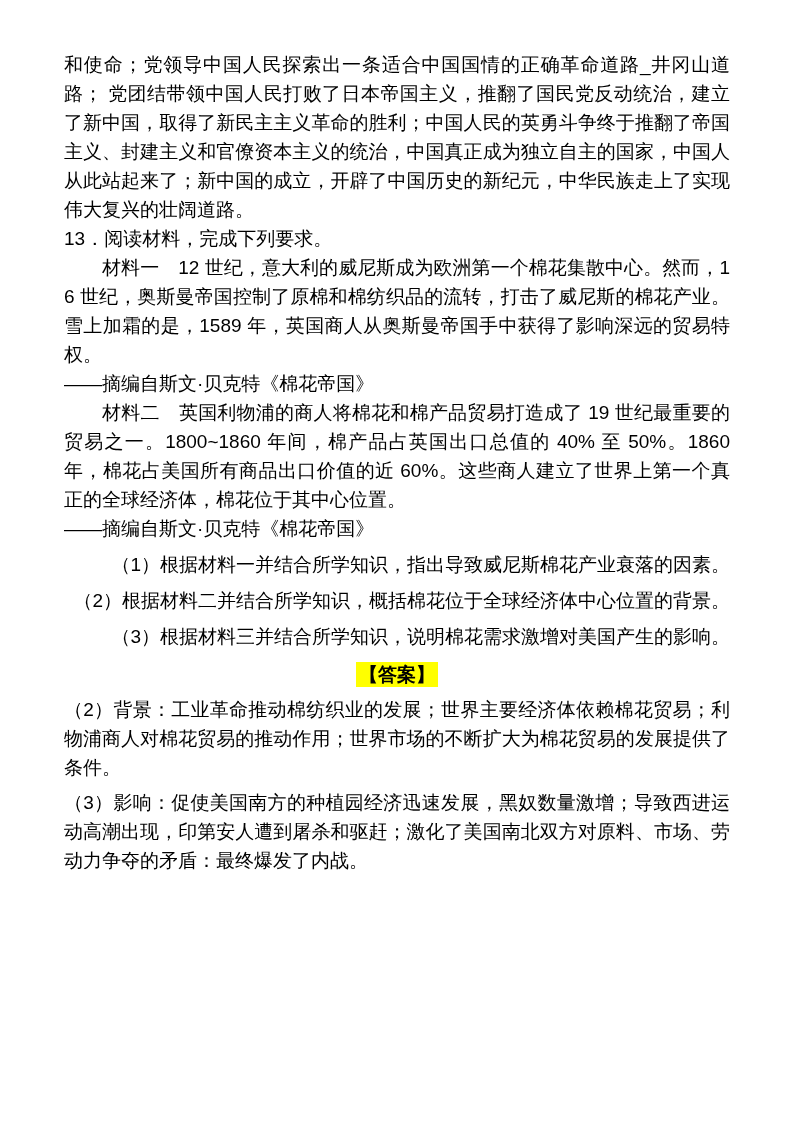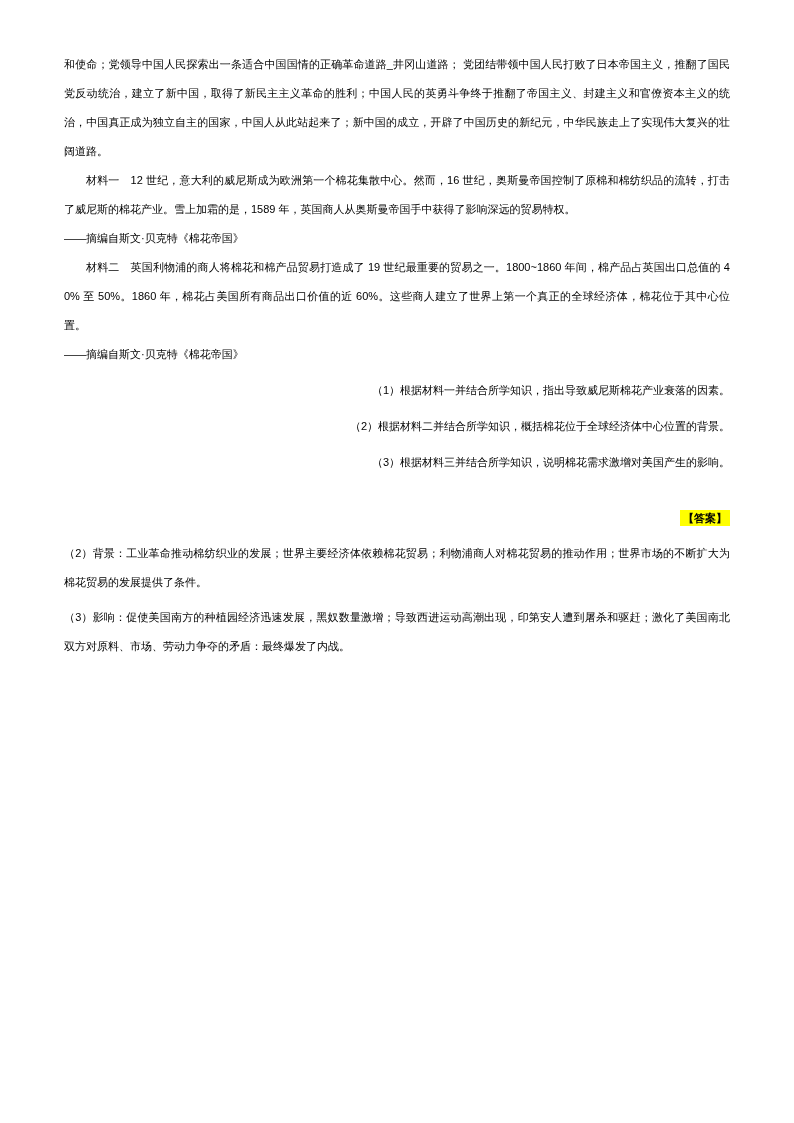--- a/index.html
+++ b/index.html
@@ -7,21 +7,21 @@
     padding: 0;
     background: #ffffff;
   }
   .page {
     width: 794px;
     height: 1123px;
     box-sizing: border-box;
     background: #ffffff;
     padding: 50px 64px 40px 64px;
     font-family: "Liberation Sans", "DejaVu Sans", sans-serif;
-    font-size: 11px;
+    font-size: 19px;
     line-height: 29px;
     color: #000000;
     overflow: hidden;
   }
   .para {
     margin: 0;
     text-align: justify;
     text-justify: inter-ideograph;
     word-break: break-all;
   }
@@ -29,40 +29,41 @@
     text-indent: 2em;
   }
   .para.right {
     text-align: left;
   }
   .para.q {
     margin-top: 7px;
     text-align: right;
   }
   .answer-heading {
-    margin-top: 27px;
+    margin-top: 9px;
     margin-bottom: 2px;
-    text-align: right;
+    text-align: center;
   }
   .hl {
     background: #ffff00;
     padding: 2px 3px;
     font-weight: bold;
   }
   .para.ans {
     margin-top: 6px;
   }
 </style>
 </head>
 <body>
 
 <div class="page">
 
   <p class="para">和使命；党领导中国人民探索出一条适合中国国情的正确革命道路_井冈山道路；  党团结带领中国人民打败了日本帝国主义，推翻了国民党反动统治，建立了新中国，取得了新民主主义革命的胜利；中国人民的英勇斗争终于推翻了帝国主义、封建主义和官僚资本主义的统治，中国真正成为独立自主的国家，中国人从此站起来了；新中国的成立，开辟了中国历史的新纪元，中华民族走上了实现伟大复兴的壮阔道路。</p>
 
+  <p class="para">13．阅读材料，完成下列要求。</p>
 
   <p class="para indent">材料一　12 世纪，意大利的威尼斯成为欧洲第一个棉花集散中心。然而，16 世纪，奥斯曼帝国控制了原棉和棉纺织品的流转，打击了威尼斯的棉花产业。雪上加霜的是，1589 年，英国商人从奥斯曼帝国手中获得了影响深远的贸易特权。</p>
 
   <p class="para right">——摘编自斯文·贝克特《棉花帝国》</p>
 
   <p class="para indent">材料二　英国利物浦的商人将棉花和棉产品贸易打造成了 19 世纪最重要的贸易之一。1800~1860 年间，棉产品占英国出口总值的 40% 至 50%。1860 年，棉花占美国所有商品出口价值的近 60%。这些商人建立了世界上第一个真正的全球经济体，棉花位于其中心位置。</p>
 
   <p class="para right">——摘编自斯文·贝克特《棉花帝国》</p>
 
 

